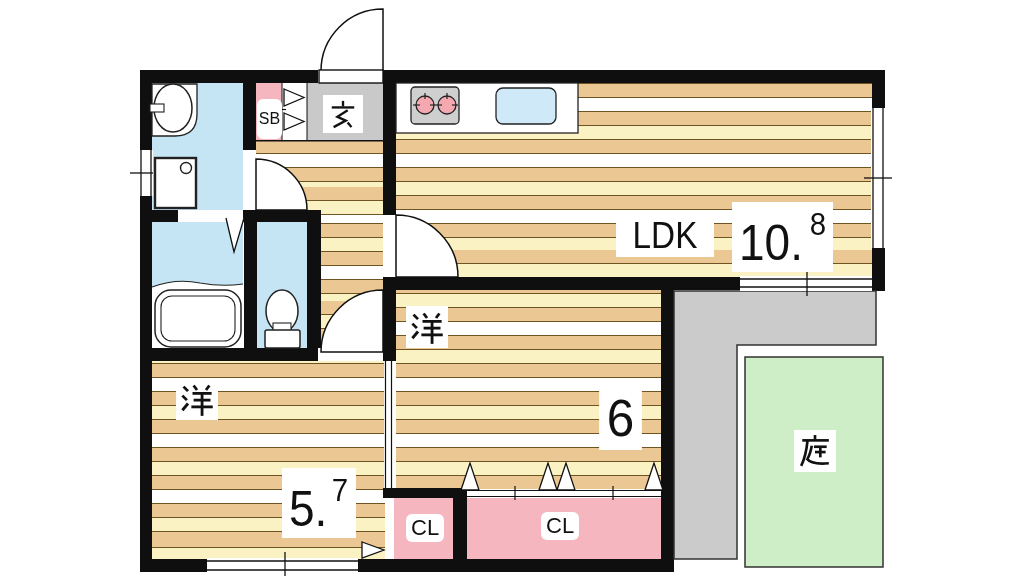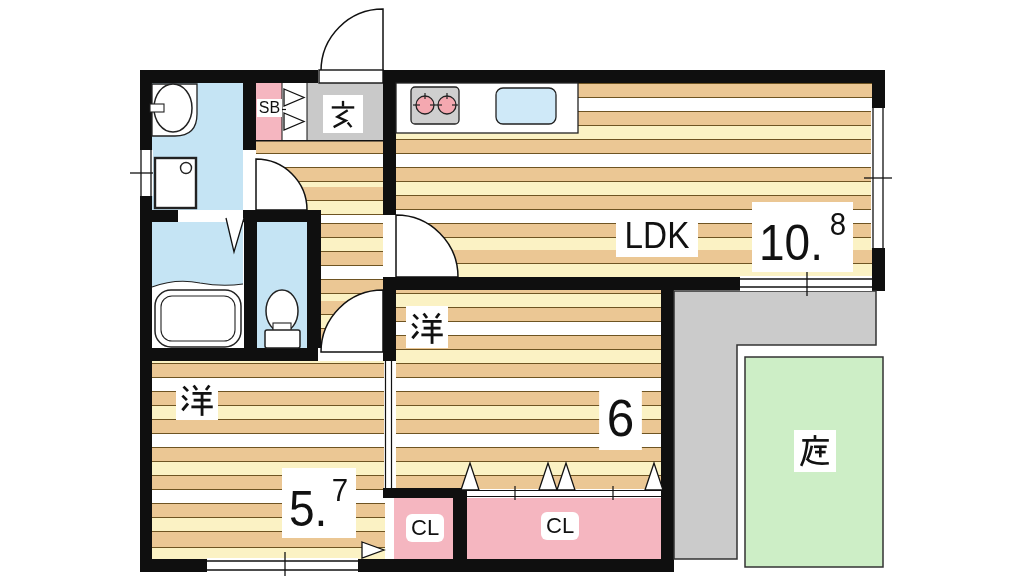--- a/index.html
+++ b/index.html
@@ -186,28 +186,28 @@
 
   <div class="label" style="left:323px;top:95px;width:40px;height:38px;" title="玄">
     <svg viewBox="0 0 32 32" width="30" height="30" class="k">
       <path d="M16 2 V8"></path>
         <path d="M4 9 H28"></path>
       <path d="M21 12 L10 19 L19 23 L6 30"></path>
         <path d="M21 25 L25 30"></path>
     </svg>
   </div>
 
-  <div class="label sb-text" style="left:257px;top:99px;width:25px;height:18px;">
+  <div class="label sb-text" style="left:257px;top:99px;width:25px;height:40px;border-radius:6px;">
     <span>SB</span>
   </div>
 
-  <div class="label" style="left:616px;top:214px;padding:3px 5px;">
+  <div class="label" style="left:616px;top:214px;padding:3px 13px;">
     <span class="ldk-text">LDK</span>
   </div>
-  <div class="label num-wrap" style="left:752px;top:202px;height:62px;">
+  <div class="label num-wrap" style="left:732px;top:202px;height:62px;">
     <span class="num-main">10.</span>
       <span class="num-sup">8</span>
   </div>
 
   <div class="label" style="left:406px;top:306px;width:42px;height:42px;" title="洋">
     <svg viewBox="0 0 32 32" width="36" height="36" class="k">
       <path d="M4 5 L8 9"></path>
         <path d="M3 13 L7 17"></path>
         <path d="M3 26 L8 20"></path>
       <path d="M13 4 L16 8"></path>

